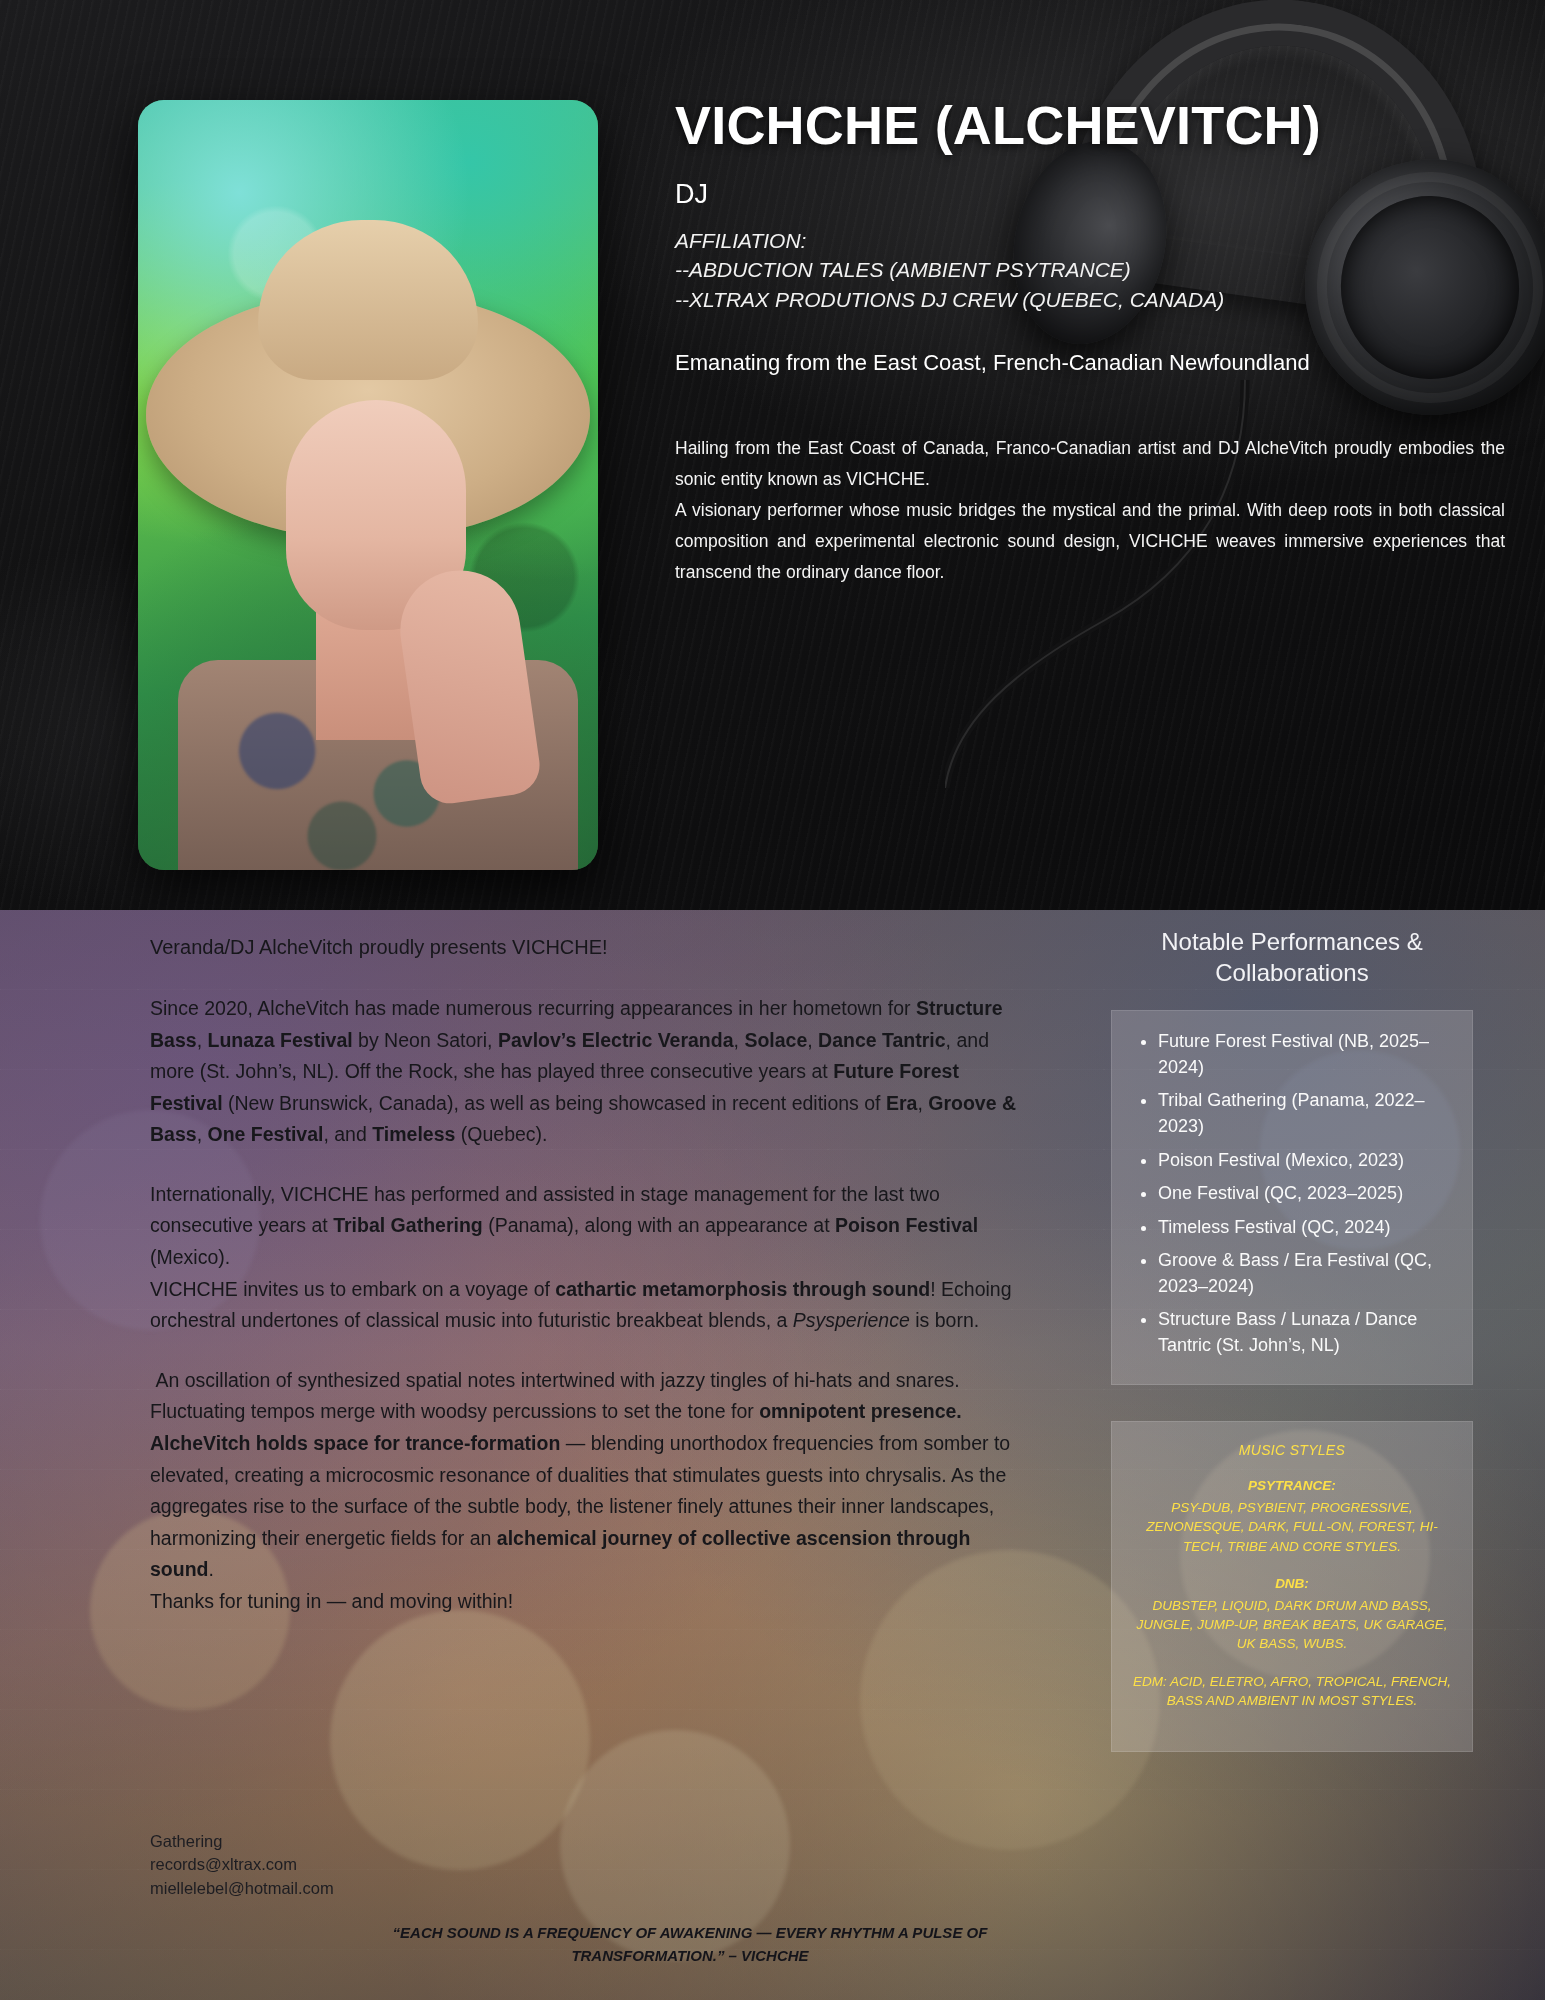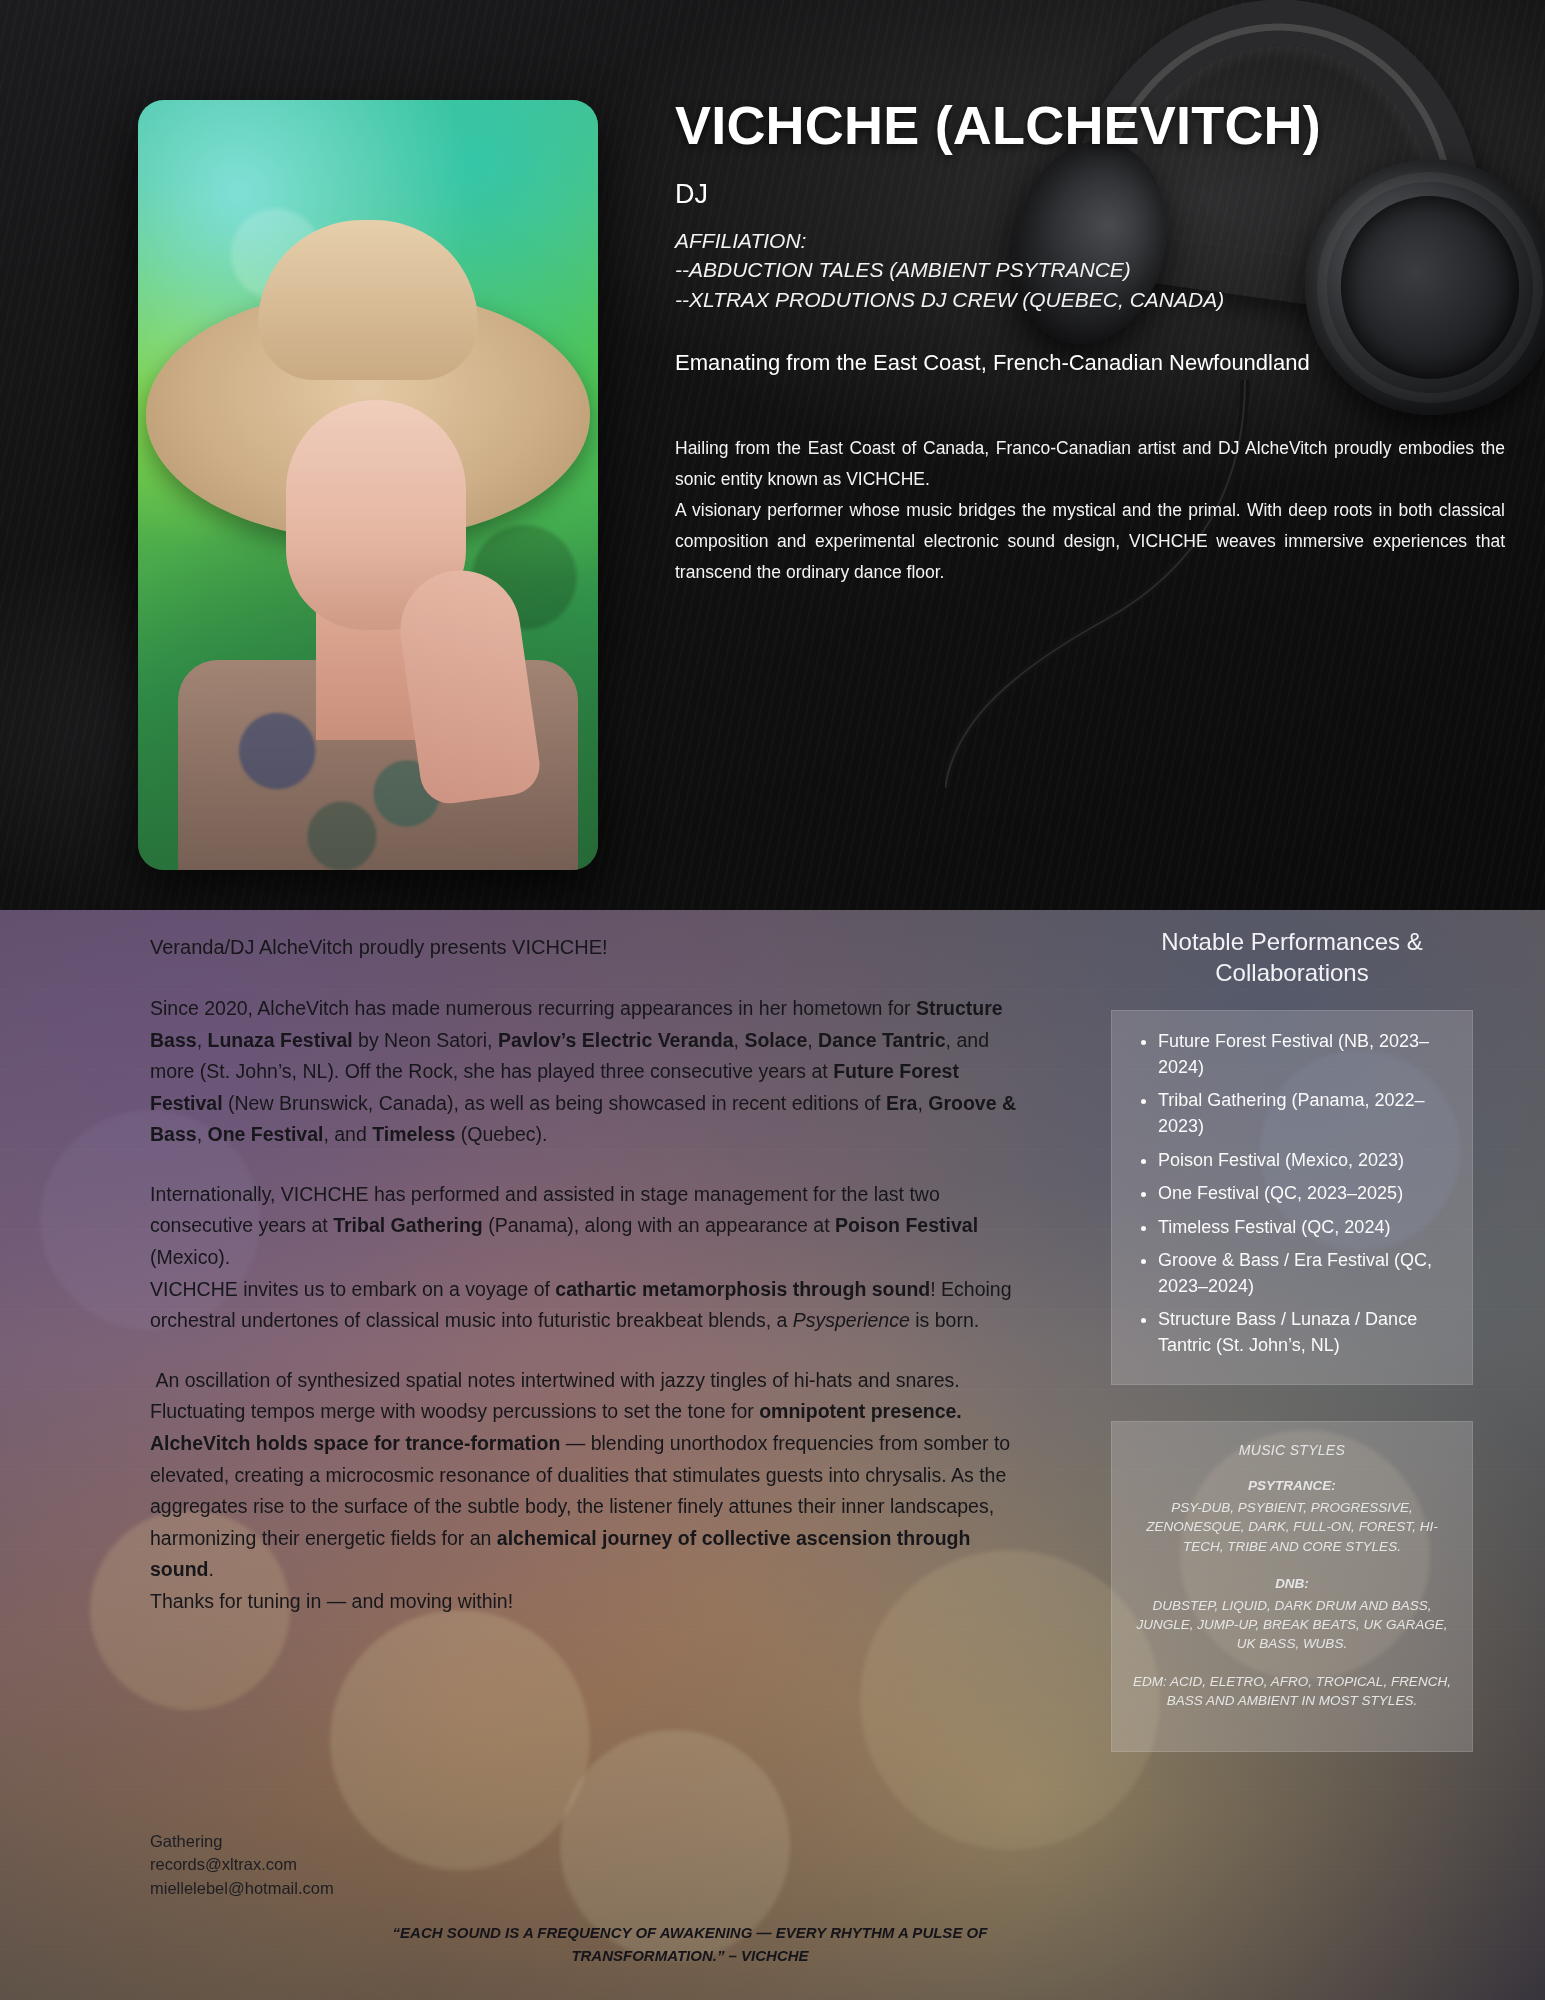--- a/index.html
+++ b/index.html
@@ -320,21 +320,21 @@
     font-size: 18px;
     line-height: 1.42;
     margin-bottom: 8px;
   }
   .styles-card {
     margin-top: 36px;
     background: rgba(226,222,228,0.22);
     border: 1px solid rgba(255,255,255,0.12);
     padding: 16px 20px 22px 20px;
     text-align: center;
-    color: #e5e5e5;
+    color: #fde047;
   }
   .styles-head {
     font-size: 14px;
     font-style: italic;
     margin: 4px 0 18px 0;
     letter-spacing: .3px;
   }
   .styles-block { margin: 0 0 18px 0; }
   .styles-block div {
     font-size: 13.5px;
@@ -416,21 +416,21 @@
     <div>records@xltrax.com</div>
     <div>miellelebel@hotmail.com</div>
   </div>
 
   <div class="tagline">“EACH SOUND IS A FREQUENCY OF AWAKENING — EVERY RHYTHM A PULSE OF TRANSFORMATION.” – VICHCHE</div>
 
   <div class="col-right">
     <div class="perf-title">Notable Performances &amp; Collaborations</div>
     <div class="card">
       <ul class="perf-list">
-          <li>Future Forest Festival (NB, 2023–2024)</li>
+          <li>Future Forest Festival (NB, 2025–2024)</li>
           <li>Tribal Gathering (Panama, 2022–2023)</li>
           <li>Poison Festival (Mexico, 2023)</li>
           <li>One Festival (QC, 2023–2025)</li>
           <li>Timeless Festival (QC, 2024)</li>
           <li>Groove &amp; Bass / Era Festival (QC, 2023–2024)</li>
           <li>Structure Bass / Lunaza / Dance Tantric (St. John’s, NL)</li>
         </ul>
     </div>
 
     <div class="styles-card">

